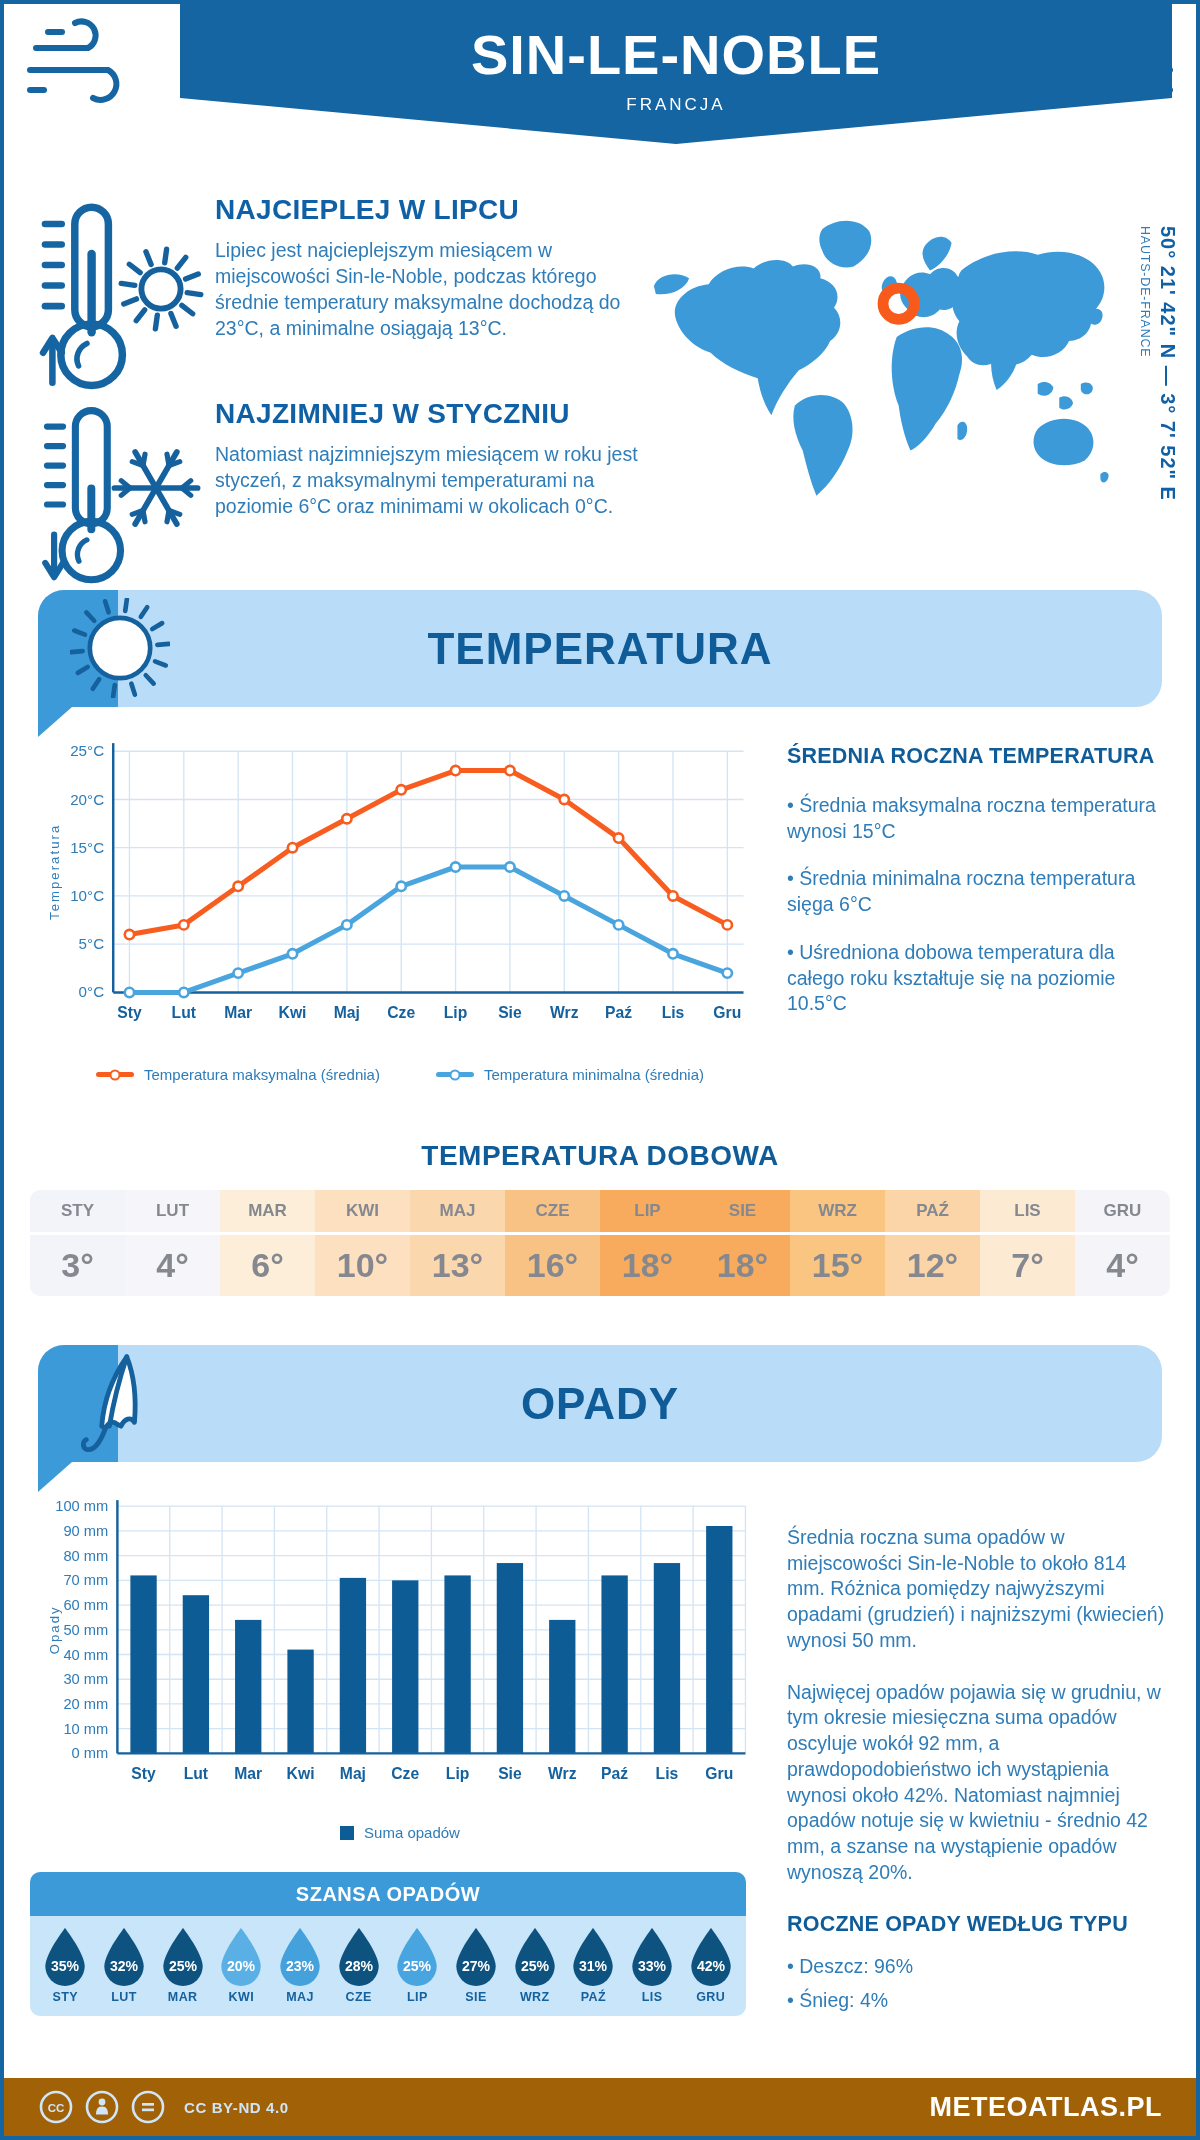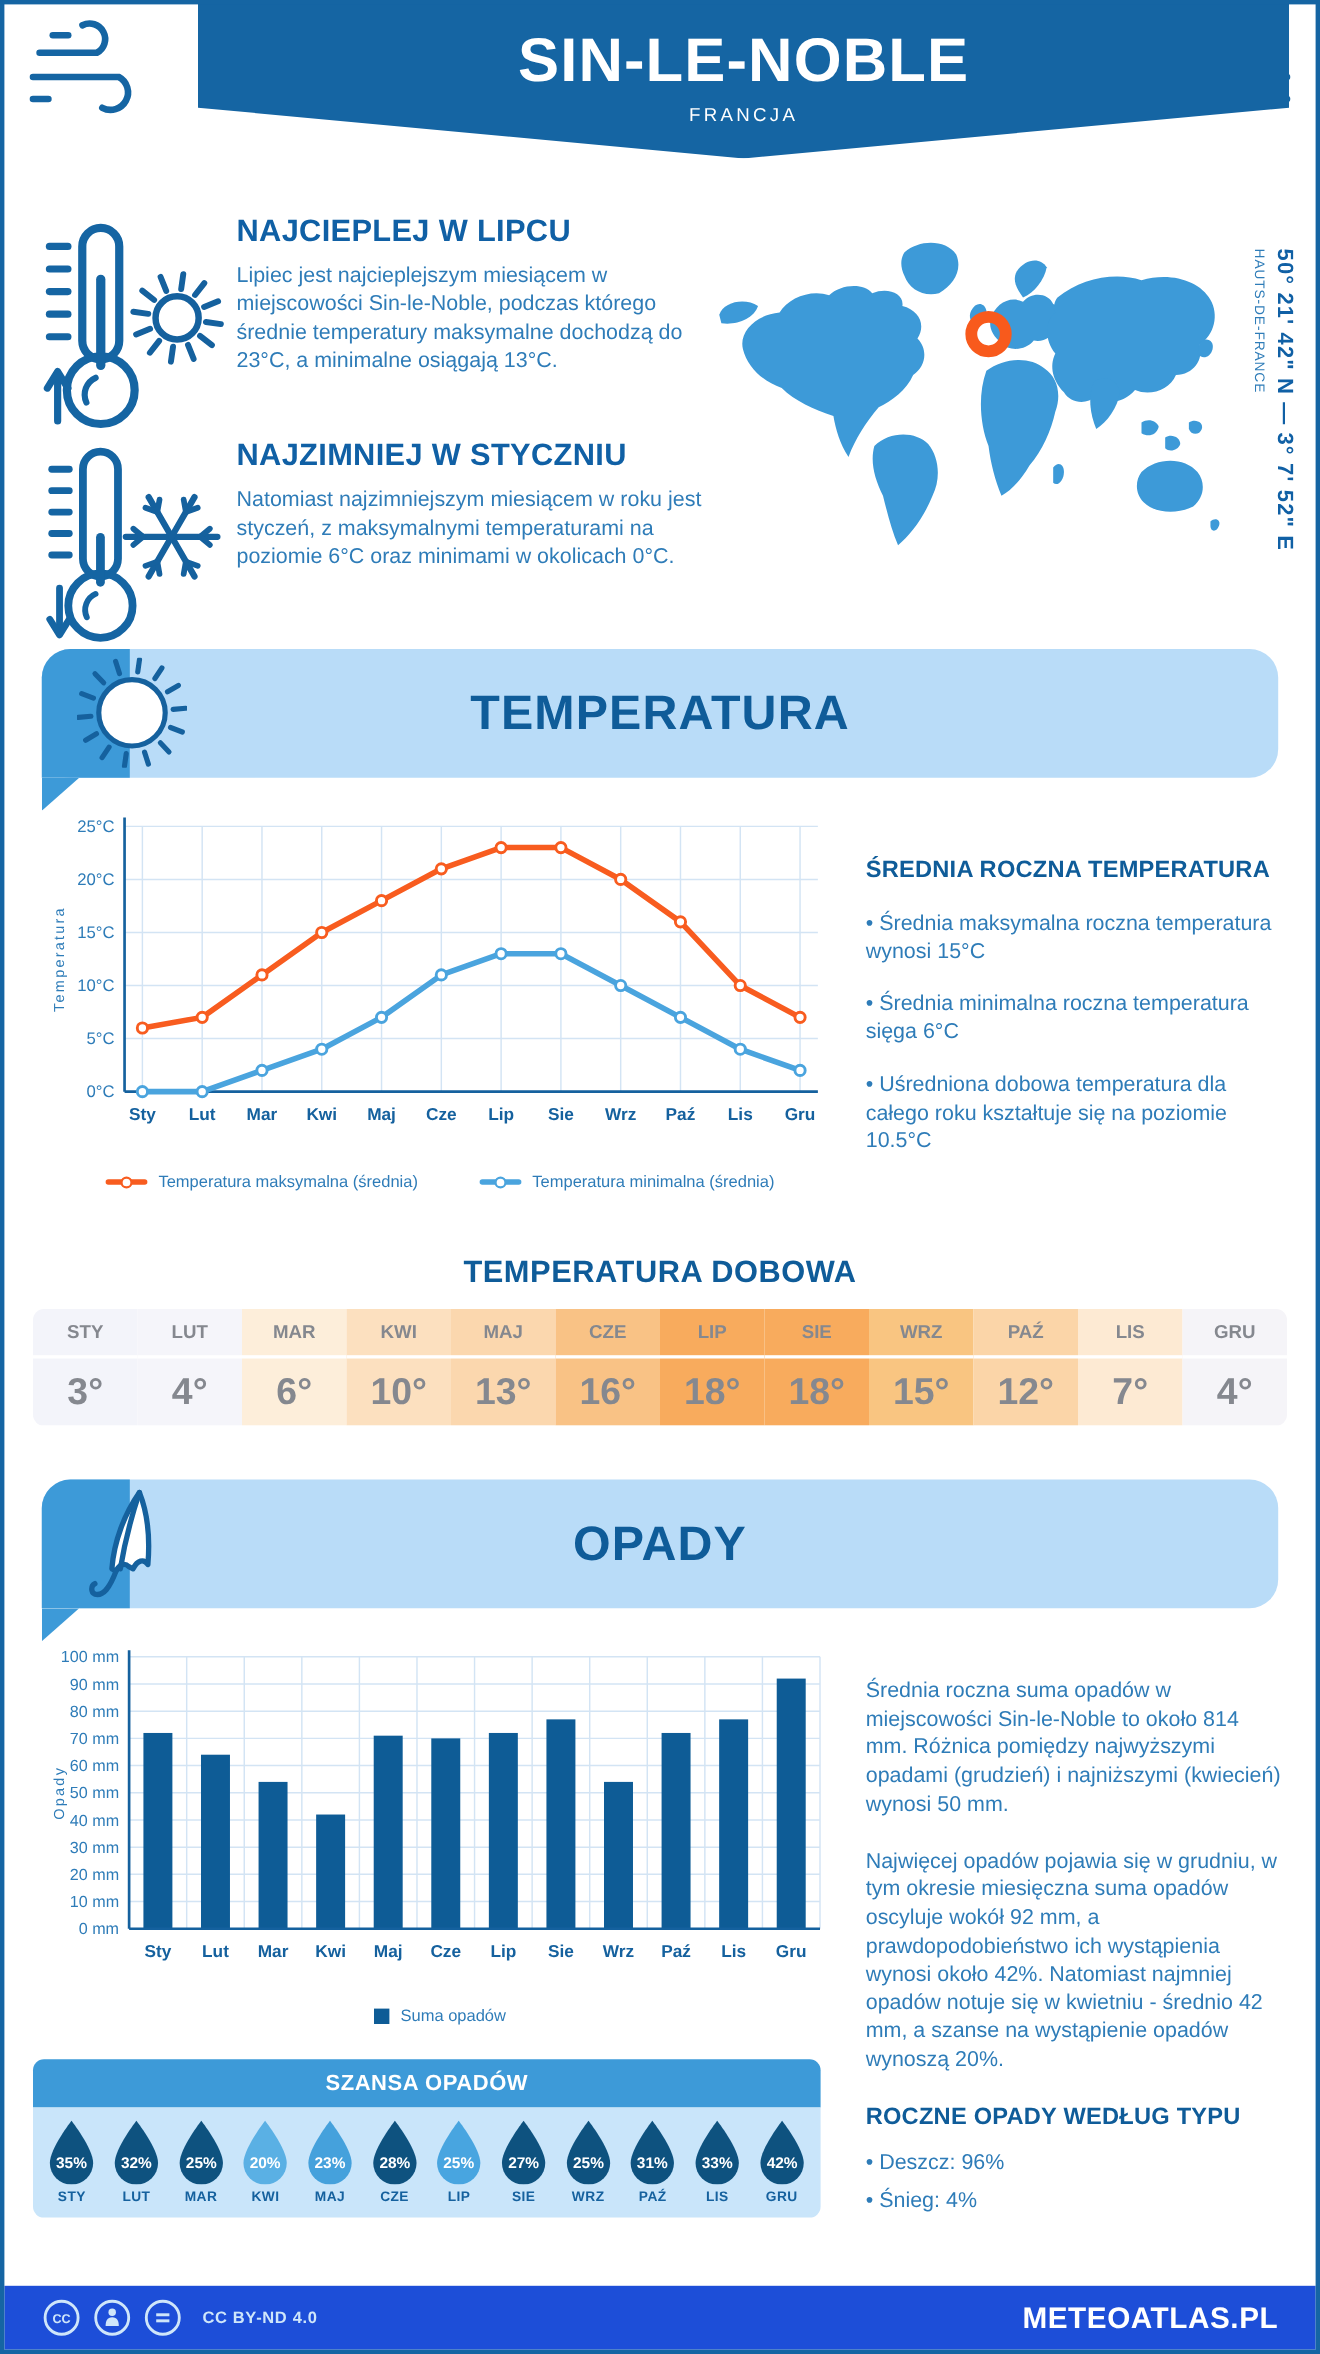--- a/index.html
+++ b/index.html
@@ -48,21 +48,21 @@
   .legend-temp{top:1066px;}
   .legend-rain{top:1824px;}
   .legend-item{display:flex;align-items:center;gap:10px;font-size:15px;color:#2e7cb8;}
   .lm{width:38px;height:5px;border-radius:3px;position:relative;background:currentColor;}
   .lm::after{content:"";position:absolute;left:50%;top:50%;transform:translate(-50%,-50%);
     width:7px;height:7px;border-radius:50%;background:#fff;border:2.5px solid currentColor;}
   .lsq{width:14px;height:14px;}
 
   
   .stats{position:absolute;left:787px;top:744px;width:378px;}
-  .col-title{font-size:21.5px;font-weight:bold;color:#0f5c99;margin-bottom:24px;letter-spacing:0.2px;margin-top:34px;}
+  .col-title{font-size:21.5px;font-weight:bold;color:#0f5c99;margin-bottom:24px;letter-spacing:0.2px;}
   .bullet{font-size:19.5px;color:#2e7cb8;line-height:1.32;margin-bottom:22px;}
   .bullet::before{content:"• ";}
 
   .rain-col{position:absolute;left:787px;top:1496px;width:382px;margin-top:29px;}
   .para{font-size:19.5px;color:#2e7cb8;line-height:1.32;margin-bottom:26px;}
   .rain-col .col-title{margin-top:12px;margin-bottom:16px;}
   .type-bullet{font-size:19.5px;color:#2e7cb8;line-height:1.35;margin-bottom:8px;}
   .type-bullet::before{content:"• ";}
 
   
@@ -78,21 +78,21 @@
 
   
   .chance{position:absolute;left:30px;top:1872px;width:716px;}
   .chance-head{height:44px;background:#3d9ad8;border-radius:10px 10px 0 0;color:#fff;
     font-size:20px;font-weight:bold;display:flex;align-items:center;justify-content:center;letter-spacing:0.5px;}
   .chance-body{background:#c9e5fa;border-radius:0 0 10px 10px;padding:10px 6px 12px;display:flex;}
   .drop-cell{flex:1;display:flex;flex-direction:column;align-items:center;}
   .drop-month{margin-top:4px;font-size:12.5px;font-weight:bold;color:#15619e;letter-spacing:0.4px;}
 
   
-  .footer{position:absolute;left:4px;right:4px;bottom:4px;height:58px;background:#1d4ed8;
+  .footer{position:absolute;left:4px;right:4px;bottom:4px;height:58px;background:#a16207;
     display:flex;align-items:center;padding:0 34px;box-sizing:border-box;z-index:10;}
   .license{color:#cfe6fa;font-size:15px;font-weight:bold;margin-left:14px;letter-spacing:0.6px;}
   .brand{margin-left:auto;color:#ffffff;font-size:27px;font-weight:bold;letter-spacing:0.5px;}
 </style>
 </head>
 <body>
 
 <div class="frame"></div>
 
 <svg class="wind wind-left" viewBox="0 0 122 102" fill="none" stroke="#1565a3" stroke-width="6" stroke-linecap="round">

